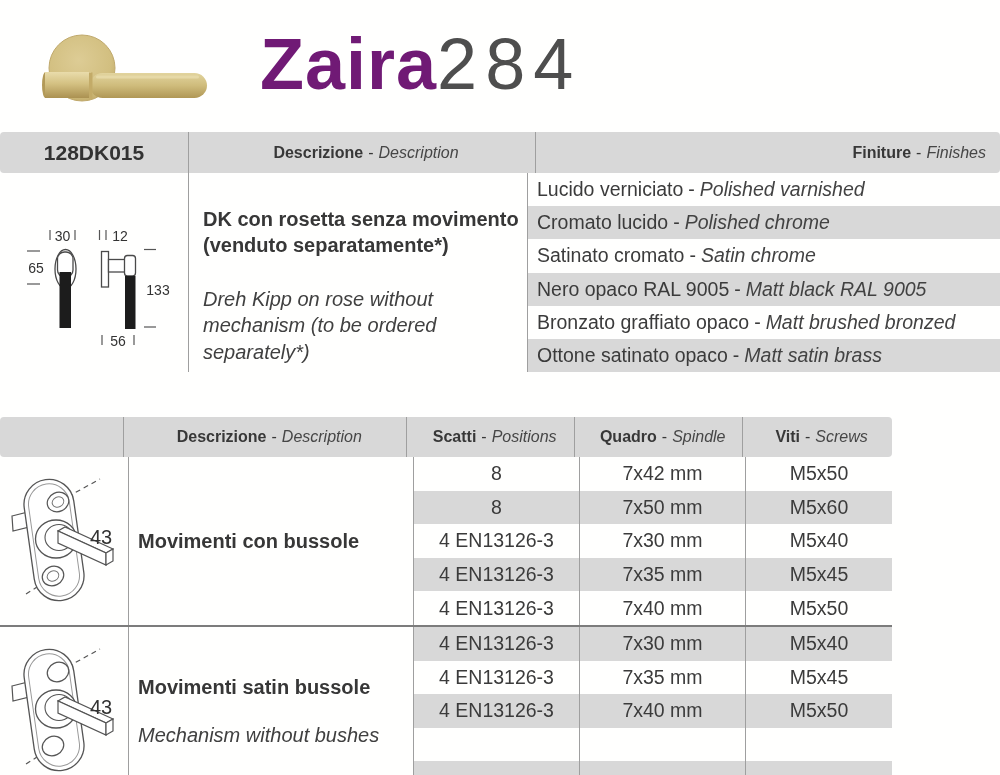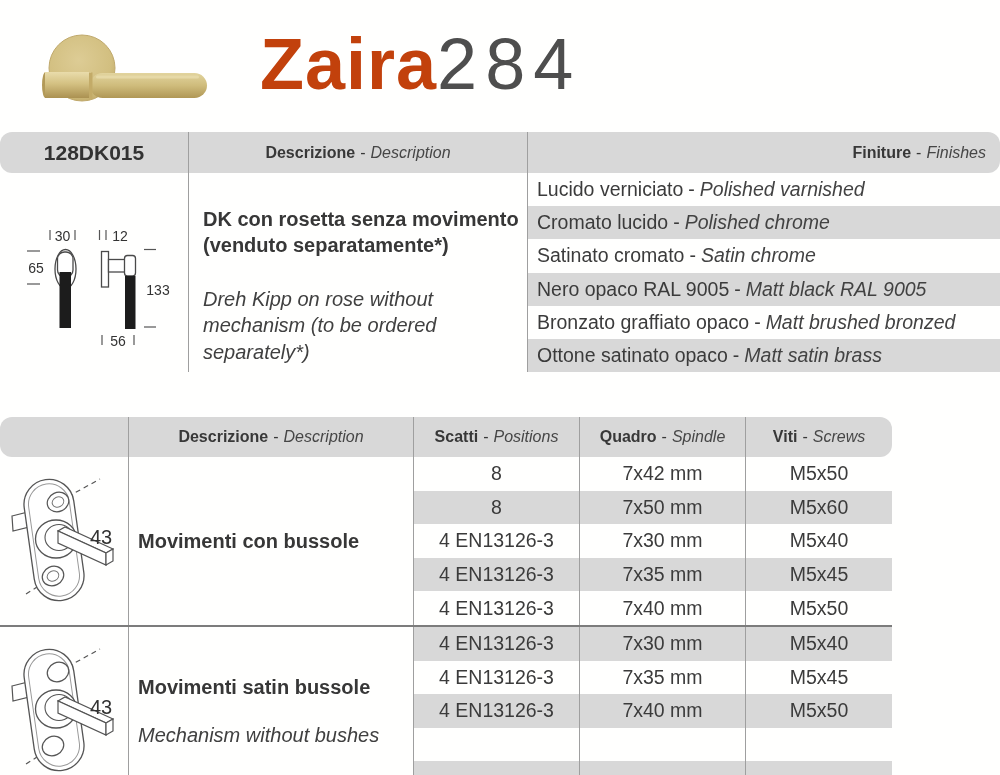--- a/index.html
+++ b/index.html
@@ -5,25 +5,25 @@
   * { margin:0; padding:0; box-sizing:border-box; }
   html,body { background:#ffffff; }
   .page {
     position:relative; width:1000px; height:775px; overflow:hidden;
     background:#fffffe; color:#3b3b3b;
     font-family:"Liberation Sans","DejaVu Sans",sans-serif;
   }
   
   .photo { position:absolute; left:12px; top:12px; width:200px; height:112px; }
   .title { position:absolute; left:260px; top:28px; white-space:nowrap; line-height:1; }
-  .title .t-bold { font-size:72px; font-weight:700; color:#c2410c; letter-spacing:1px; }
+  .title .t-bold { font-size:72px; font-weight:700; color:#701a75; letter-spacing:1px; }
   .title .t-light { font-size:72px; font-weight:400; color:#4e4e4e; letter-spacing:8px; margin-left:0; }
 
   
-  .pill { background:#d8d8d8; border-radius:12px; display:flex; align-items:stretch; }
+  .pill { background:#d8d8d8; border-radius:4px; display:flex; align-items:stretch;gap:8px; }
   .hc { display:flex; align-items:center; justify-content:center; font-size:16px; }
   .hc .it { font-weight:700; color:#383838; }
   .hc .sep { margin:0 5px; color:#383838; font-weight:400; }
   .hc .en { font-style:italic; font-weight:400; color:#464646; }
   .vline { border-right:1.5px solid #9f9f9f; }
 
   
   .t1h { position:absolute; left:0; top:132px; width:1000px; height:41px; }
   .t1h-code { width:189px; font-size:21px; font-weight:700; color:#333; display:flex; align-items:center; justify-content:center; }
   .t1h-desc { width:339px; }

